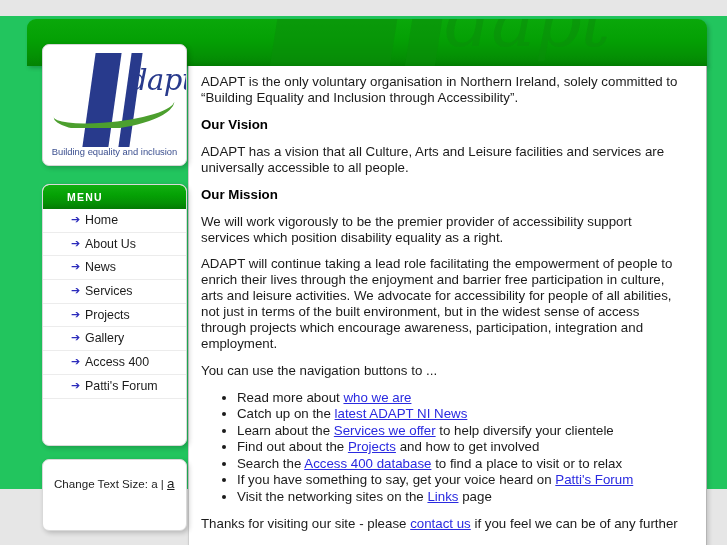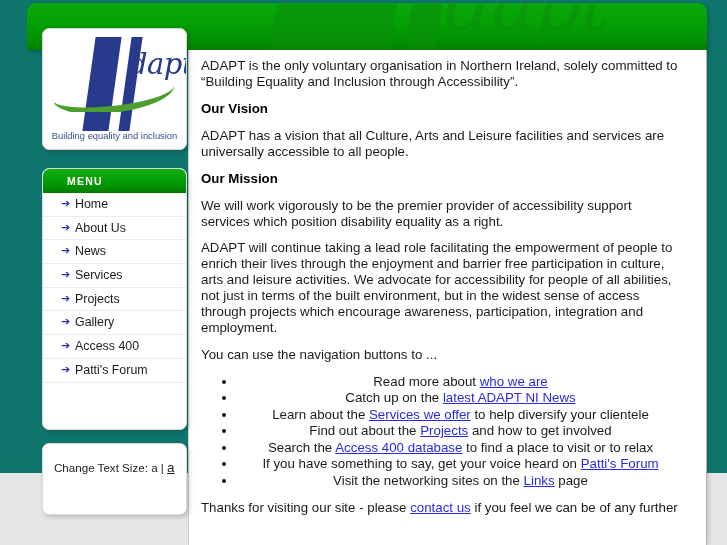--- a/index.html
+++ b/index.html
@@ -7,23 +7,23 @@
     margin: 0; padding: 0;
     width: 727px; height: 545px;
     overflow: hidden;
     background: #e6e6e6;
     font-family: "Liberation Sans", sans-serif;
   }
 
   
   #page {
     position: absolute;
-    left: 0; top: 0;
+    left: 0; top: 16px;
     width: 727px; height: 473px;
-    background: #0f766e;
+    background: #22c55e;
   }
 
   
   #banner {
     position: absolute;
     left: 27px; top: 3px;
     width: 680px; height: 47px;
     background: linear-gradient(180deg, #0aa80a 0%, #04a004 45%, #049104 78%, #038303 100%);
     border-radius: 9px 9px 0 0;
     box-shadow: 2px 2px 4px rgba(0,0,0,0.22);
@@ -84,21 +84,20 @@
     margin: 0 0 11px 0;
     font-size: 13.3px;
     line-height: 16px;
     font-weight: bold;
     color: #000;
   }
   #content-inner ul {
     margin: 8px 0 11px 0;
     padding-left: 36px;
     list-style: disc;
-    text-align: center;
   }
   #content-inner li {
     font-size: 13.3px;
     line-height: 16.5px;
     color: #1b1b1b;
   }
   a.lnk {
     color: #2a2ae0;
     text-decoration: underline;
     cursor: pointer;
@@ -185,21 +184,21 @@
     font-size: 10.5px;
     font-weight: bold;
     letter-spacing: 1.2px;
     line-height: 24px;
     padding-left: 24px;
     border-radius: 6px 6px 0 0;
   }
   .menu-item {
     height: 23.7px;
     line-height: 23.7px;
-    padding-left: 18px;
+    padding-left: 28px;
     border-bottom: 1px solid #ececec;
     font-size: 12.4px;
     color: #1c1c1c;
     cursor: pointer;
     white-space: nowrap;
   }
   .menu-item .arrow {
     display: inline-block;
     width: 11px;
     color: #2b2bbb;

